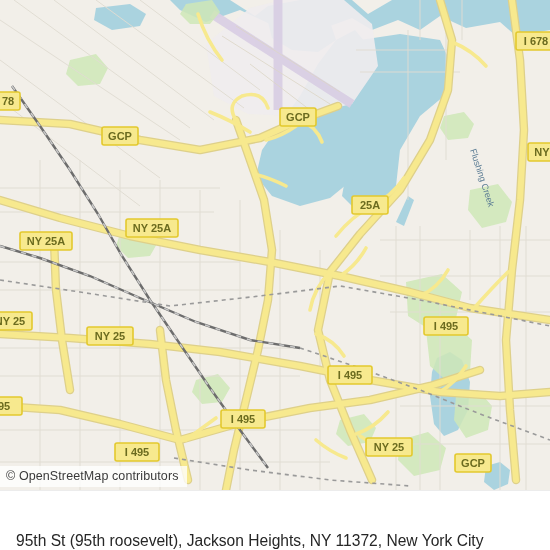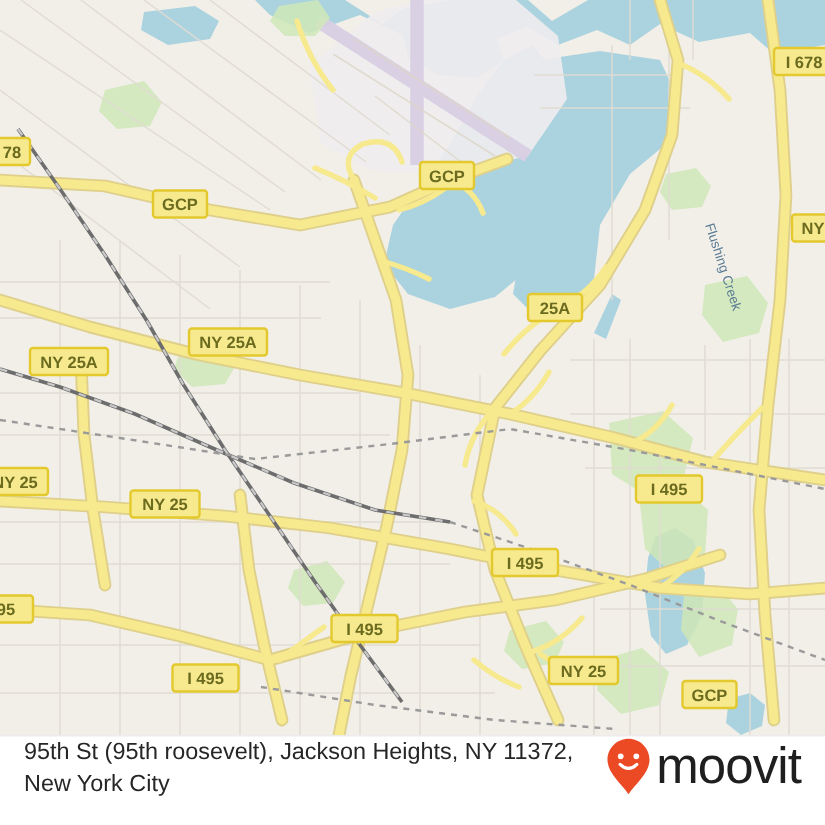--- a/index.html
+++ b/index.html
@@ -38,21 +38,21 @@
     width:0;height:0;
     border-left:11px solid transparent;
     border-right:11px solid transparent;
     border-top:12px solid #fff;
   }
 
   
   #footer{
     position:absolute;left:0;top:490px;width:550px;height:60px;
     background:#fff;border-top:1px solid #ececec;
-    display:flex;align-items:flex-start;
+    display:flex;align-items:flex-end;
   }
   #footer-text{
     flex:1;padding-left:16px;padding-right:8px;
     font-size:15.6px;line-height:21px;color:#262626;
     font-family:"Liberation Sans",sans-serif;
   }
   #brand{display:flex;align-items:center;padding-right:16px;gap:2px;}
   #brand-word{
     font-size:34px;line-height:34px;color:#1f1f1f;letter-spacing:-0.6px;
     font-family:"Liberation Sans",sans-serif;font-weight:400;
@@ -330,32 +330,24 @@
 
           <g>
               <rect x="455" y="454" width="36" height="18" rx="2" fill="#f7e98e" stroke="#e3c92e" stroke-width="1.6"></rect>
               <text class="shield-txt" x="473" y="467" text-anchor="middle">GCP</text>
             </g>
         </g>
 
       </g>
     </svg>
 
+    <div id="attrib">© OpenStreetMap contributors</div>
   </div>
 
 
   <div id="footer">
     <div id="footer-text">
       <span>95th St (95th roosevelt), Jackson Heights, NY</span> 
       <span>11372, New York City</span>
     </div>
-    <div id="brand">
-      <svg width="32" height="40" viewBox="0 0 32 40">
-        <path d="M16 1.5 C8.3 1.5 2 7.8 2 15.5 C2 24.5 11 31 16 38.5 C21 31 30 24.5 30 15.5 C30 7.8 23.7 1.5 16 1.5 Z" fill="#ec4a24"></path>
-        <circle cx="10.8" cy="13.2" r="1.9" fill="#ffffff"></circle>
-        <circle cx="21.2" cy="13.2" r="1.9" fill="#ffffff"></circle>
-        <path d="M10.4 18.6 Q16 24 21.6 18.6" fill="none" stroke="#ffffff" stroke-width="2.1" stroke-linecap="round"></path>
-      </svg>
-      <span id="brand-word">moovit</span>
-    </div>
   </div>
 
 </div>
 
 </body></html>

